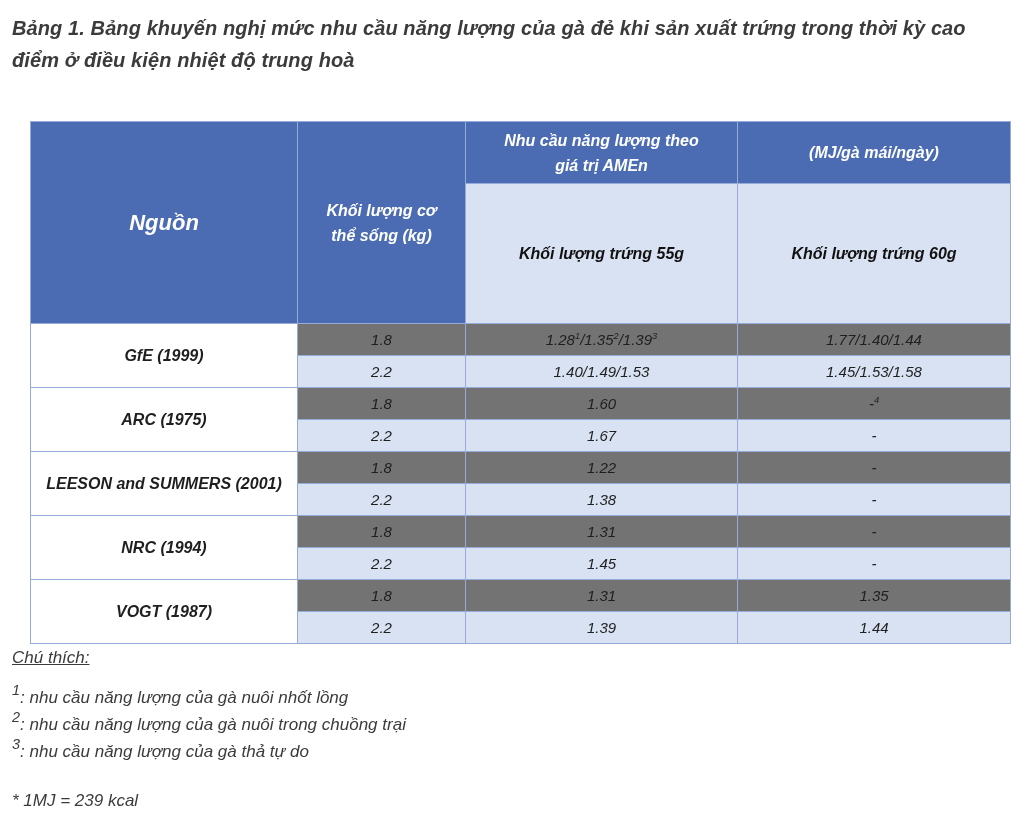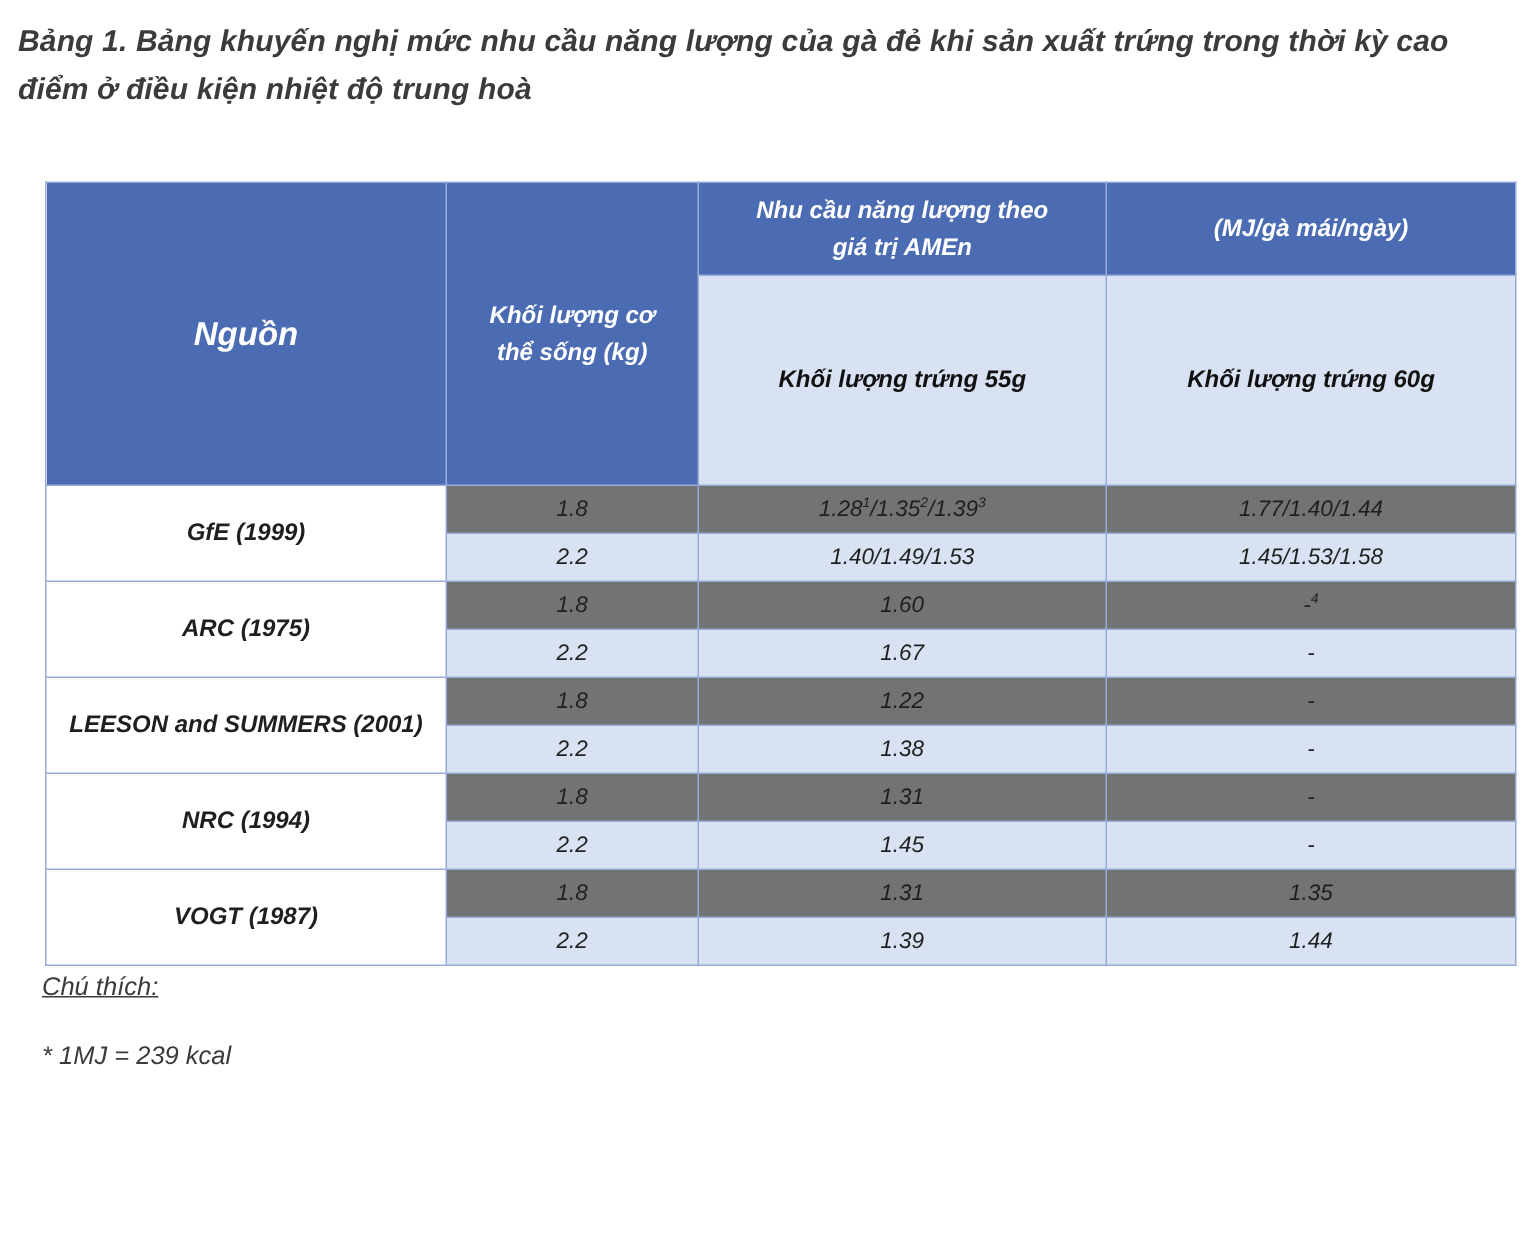--- a/index.html
+++ b/index.html
@@ -52,21 +52,21 @@
   tbody tr.band td{background:var(--band-light);}
   tbody td.source-cell{
     font-weight:bold;font-size:16px;background:#ffffff !important;
     padding:0 13px;line-height:22px;
   }
   tbody td sup{font-size:0.62em;line-height:0;}
   .col-source{width:267px;}
   .col-weight{width:168px;}
   .col-egg55{width:272px;}
   .col-egg60{width:273px;}
-  .notes{margin:4px 12px 0 28px;color:var(--text-dark);}
+  .notes{margin:4px 12px 0 12px;color:var(--text-dark);}
   .notes-heading{
     margin:4px 0 0 0;font-size:17px;font-style:italic;
     text-decoration:underline;color:var(--text-dark);
   }
   .note-line{
     margin:0;font-size:17px;font-style:italic;line-height:27px;color:var(--text-dark);
   }
   .note-list{margin-top:16px;}
   .note-line sup{
     font-size:0.85em;position:relative;top:-1px;vertical-align:super;line-height:0;
@@ -155,16 +155,21 @@
         <tr class="band">
           <td>2.2</td>
           <td>1.39</td>
           <td>1.44</td>
         </tr>
       </tbody>
   </table>
 
   <section class="notes">
     <p class="notes-heading">Chú thích:</p>
+    <div class="note-list" id="notes-list">
+        <p class="note-line"><sup>1</sup><span>: nhu cầu năng lượng của gà nuôi nhốt lồng</span></p>
+        <p class="note-line"><sup>2</sup><span>: nhu cầu năng lượng của gà nuôi trong chuồng trại</span></p>
+        <p class="note-line"><sup>3</sup><span>: nhu cầu năng lượng của gà thả tự do</span></p>
+      </div>
     <p class="conversion">* 1MJ = 239 kcal</p>
   </section>
 
 </div>
 
 </body></html>

